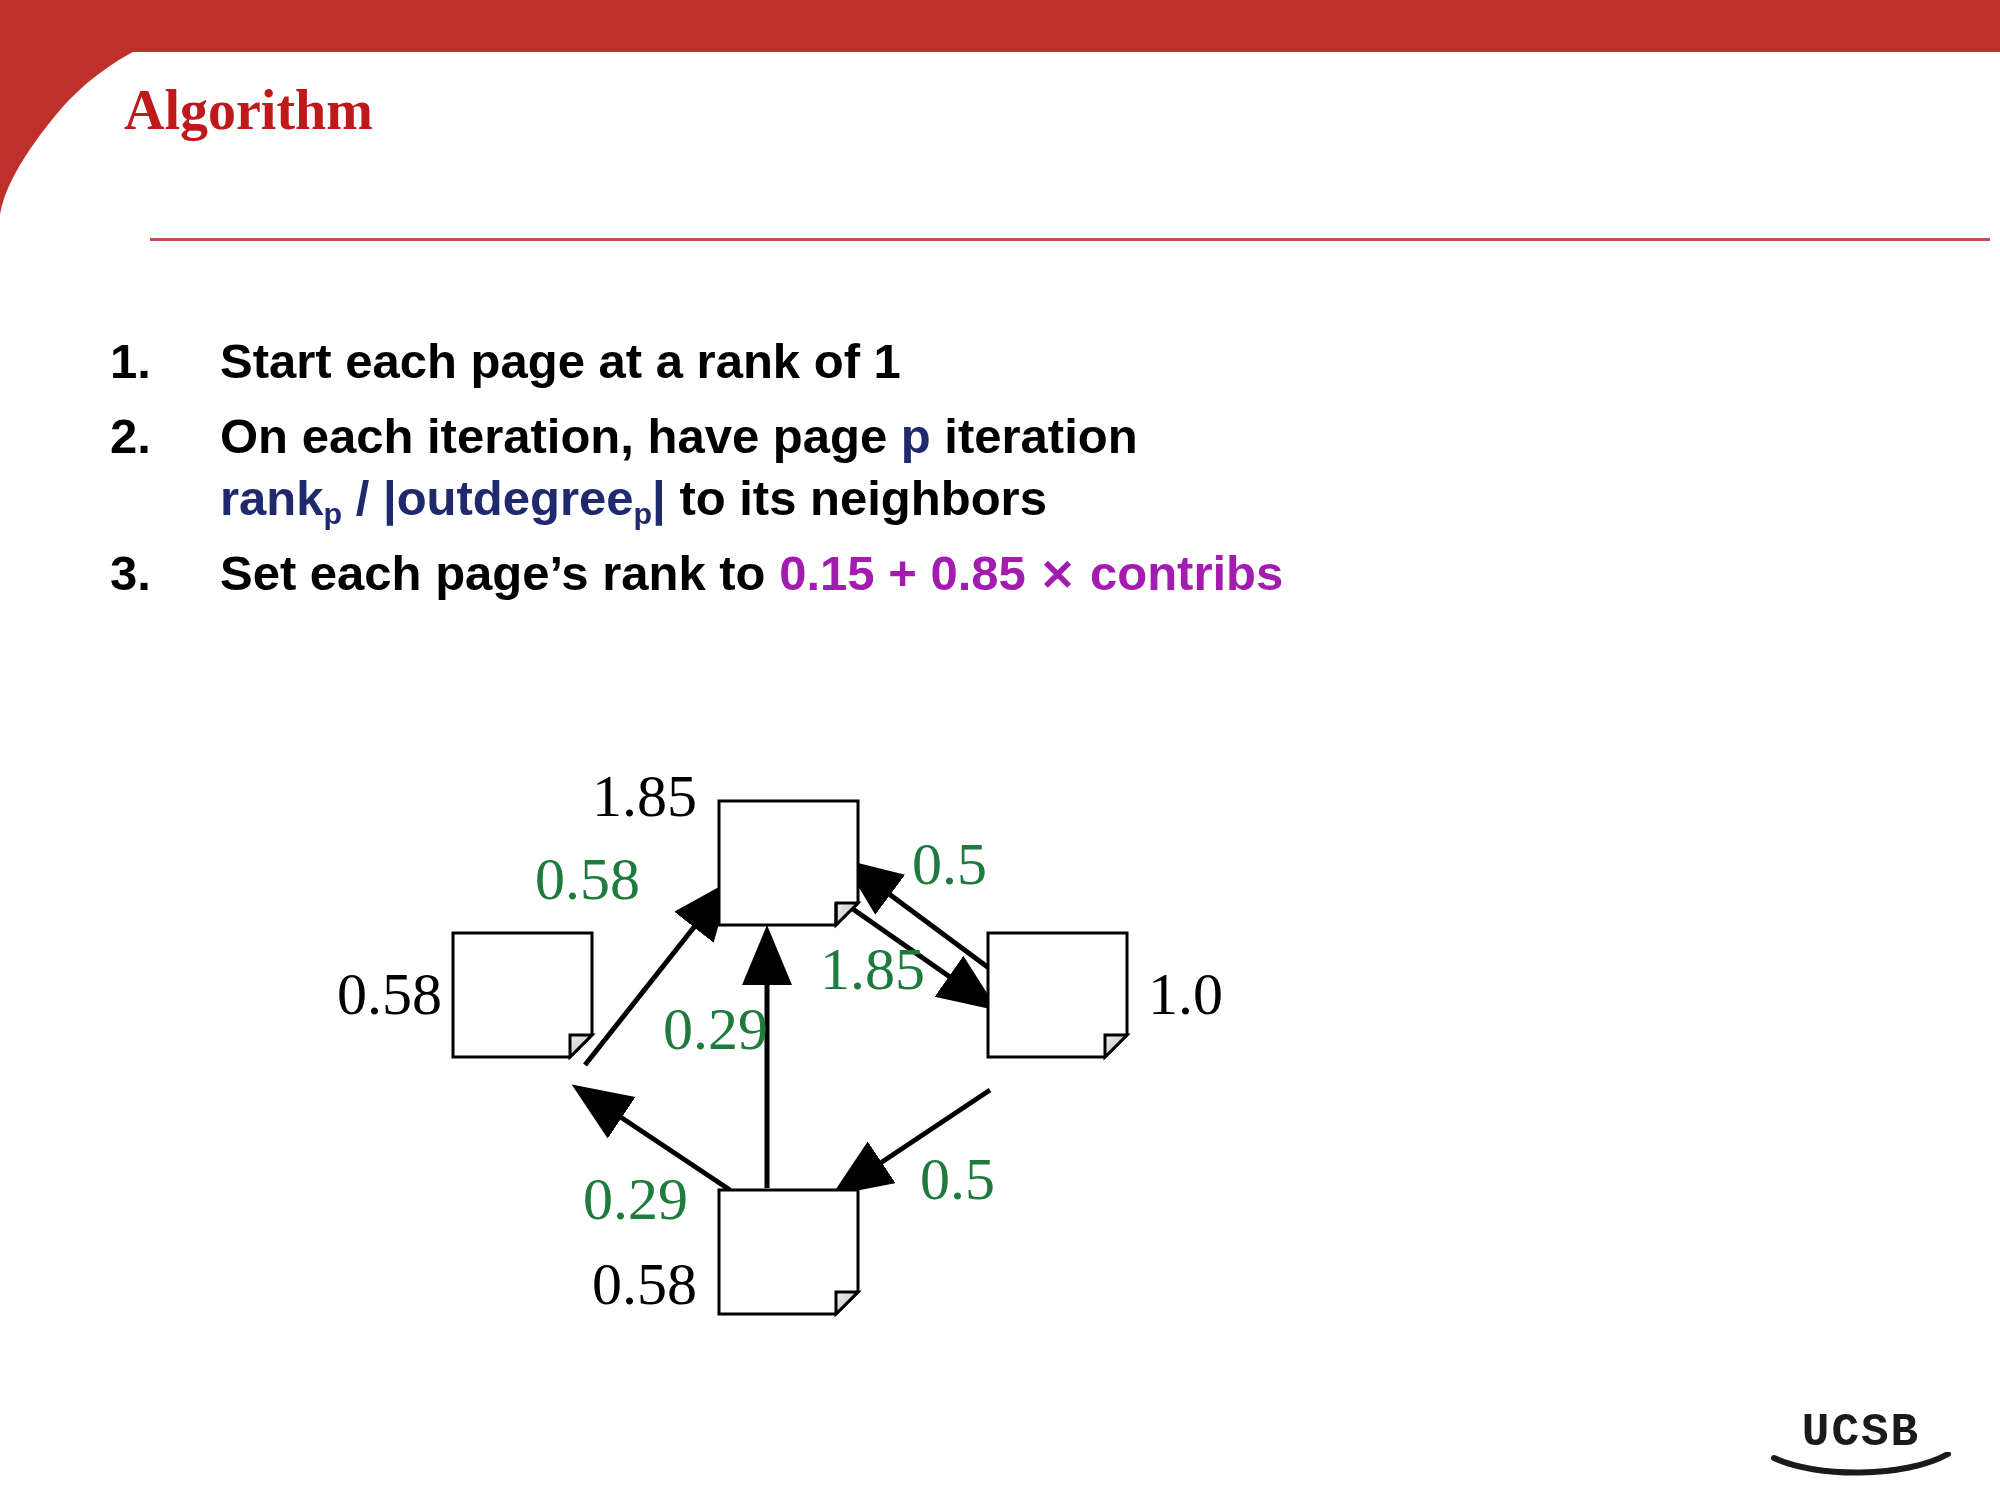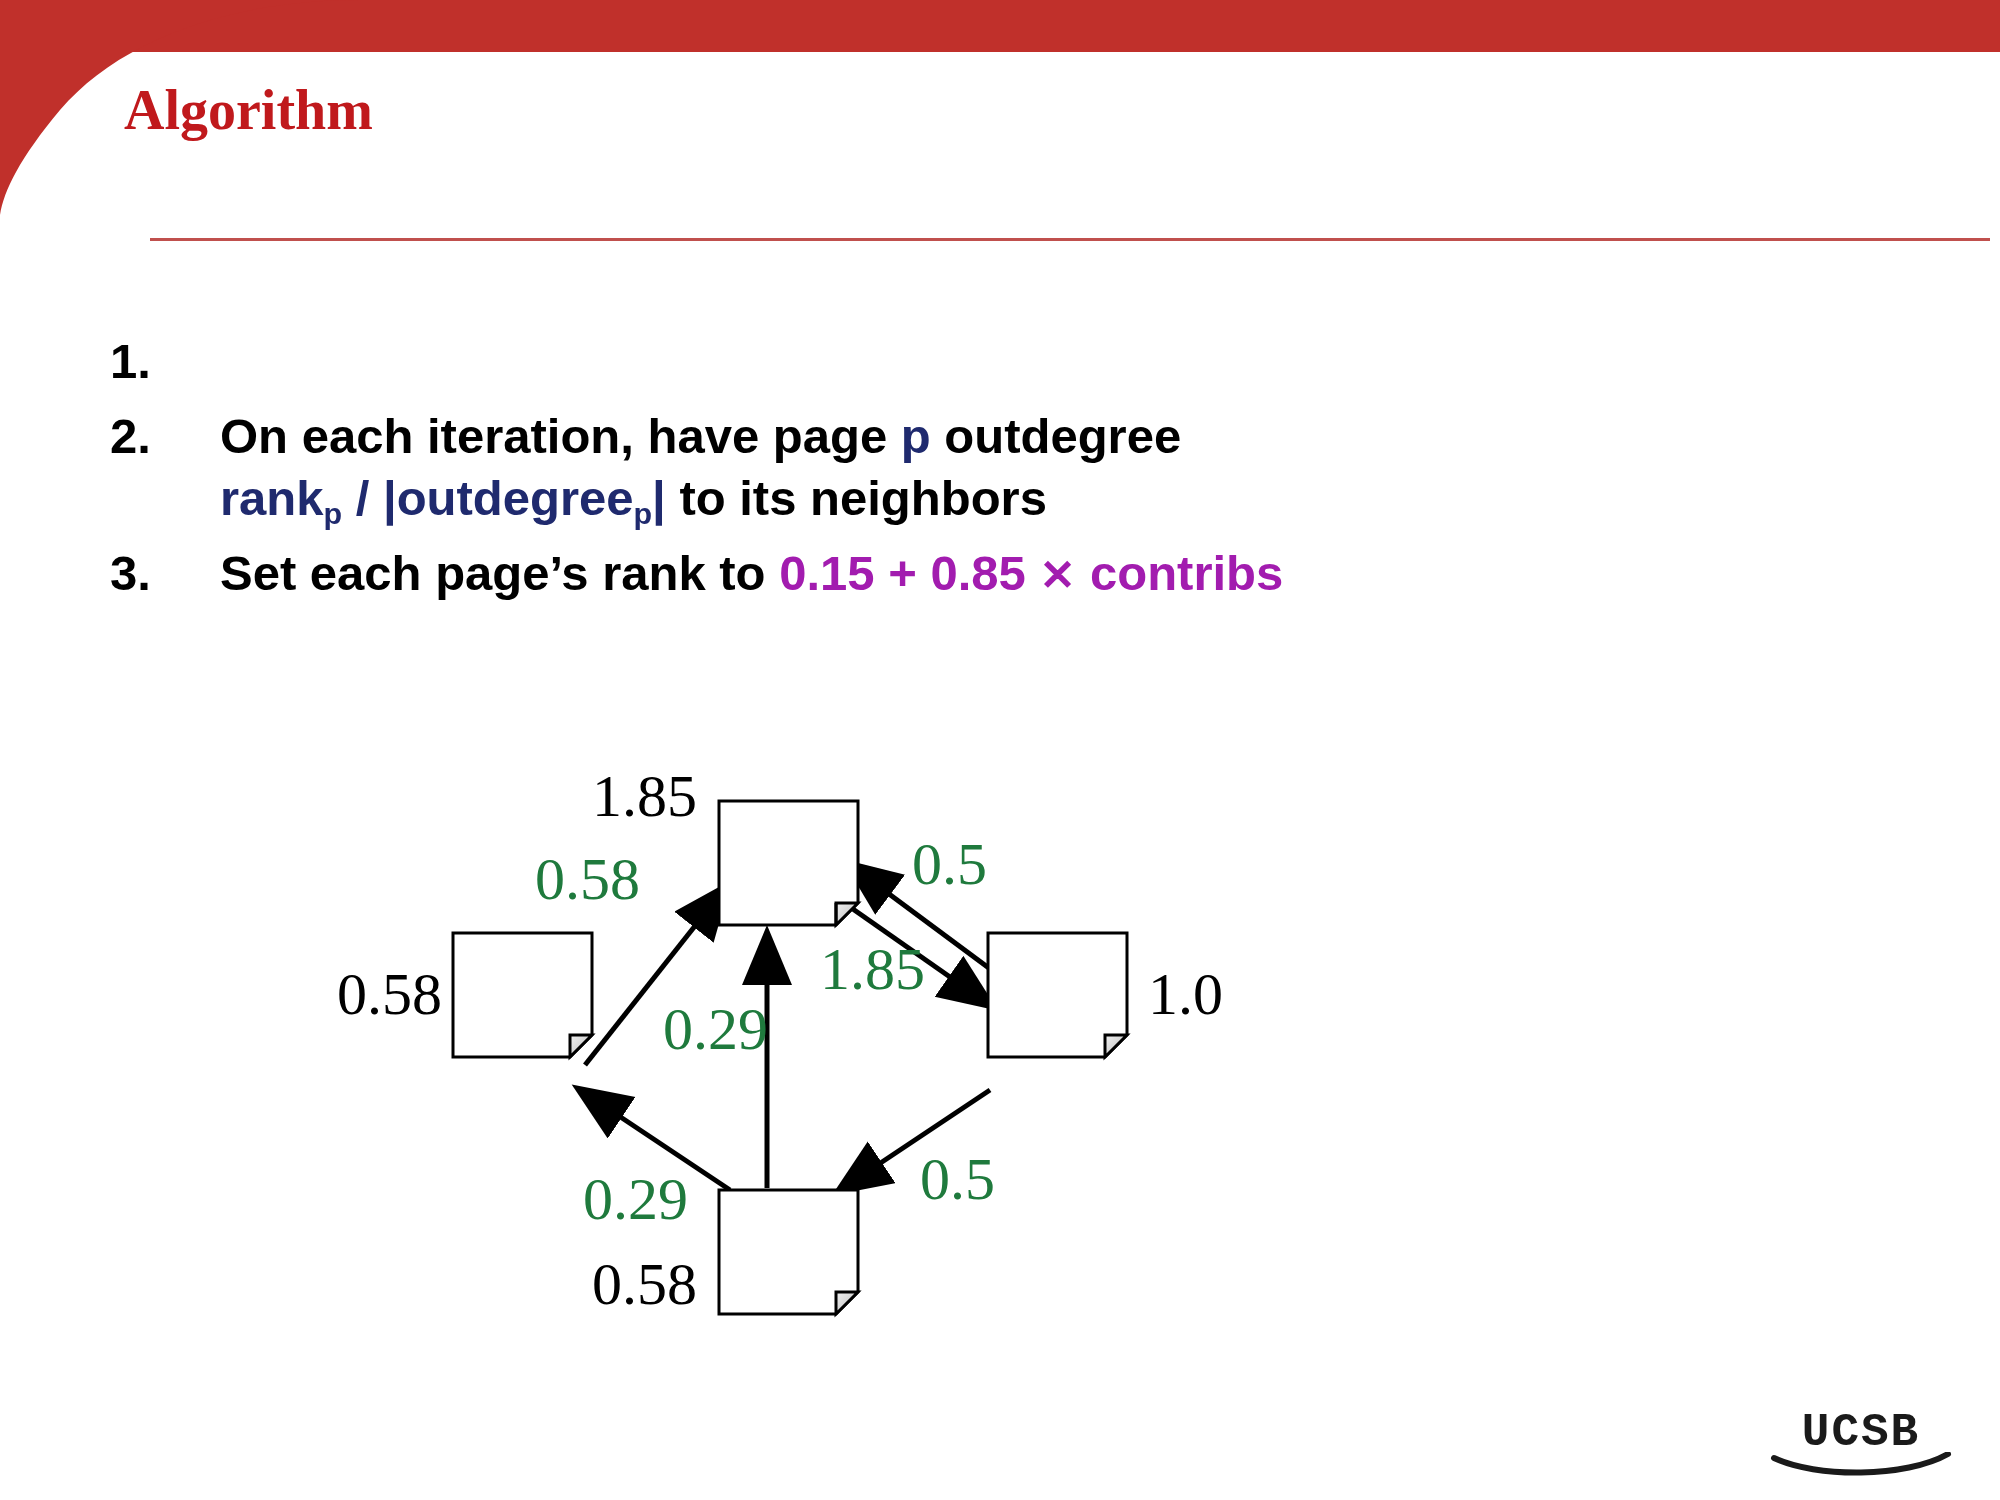--- a/index.html
+++ b/index.html
@@ -140,26 +140,29 @@
   </svg>
 </div>
 
 <div class="slide-title">Algorithm</div>
 <div class="title-rule"></div>
 
 <div class="bullets">
 
   <div class="bullet-row">
     <div class="bullet-num">1.</div>
+    <div class="bullet-text">
+      <span>Start each page at a rank of 1</span>
+    </div>
   </div>
 
   <div class="bullet-row">
     <div class="bullet-num">2.</div>
     <div class="bullet-text">
-      <span>On each iteration, have page </span><span class="hl-navy">p</span><span> outdegree</span><br>
+      <span>On each iteration, have page </span><span class="hl-navy">p</span><span> iteration</span><br>
       <span class="hl-navy">rank</span><sub class="hl-navy">p</sub><span class="hl-navy"> / |outdegree</span><sub class="hl-navy">p</sub><span class="hl-navy">|</span><span> to its neighbors</span>
     </div>
   </div>
 
   <div class="bullet-row">
     <div class="bullet-num">3.</div>
     <div class="bullet-text">
       <span>Set each page’s rank to </span><span class="hl-red">0.15 + 0.85 </span><span class="hl-red times-x">✕</span><span class="hl-red"> contribs</span>
     </div>
   </div>

